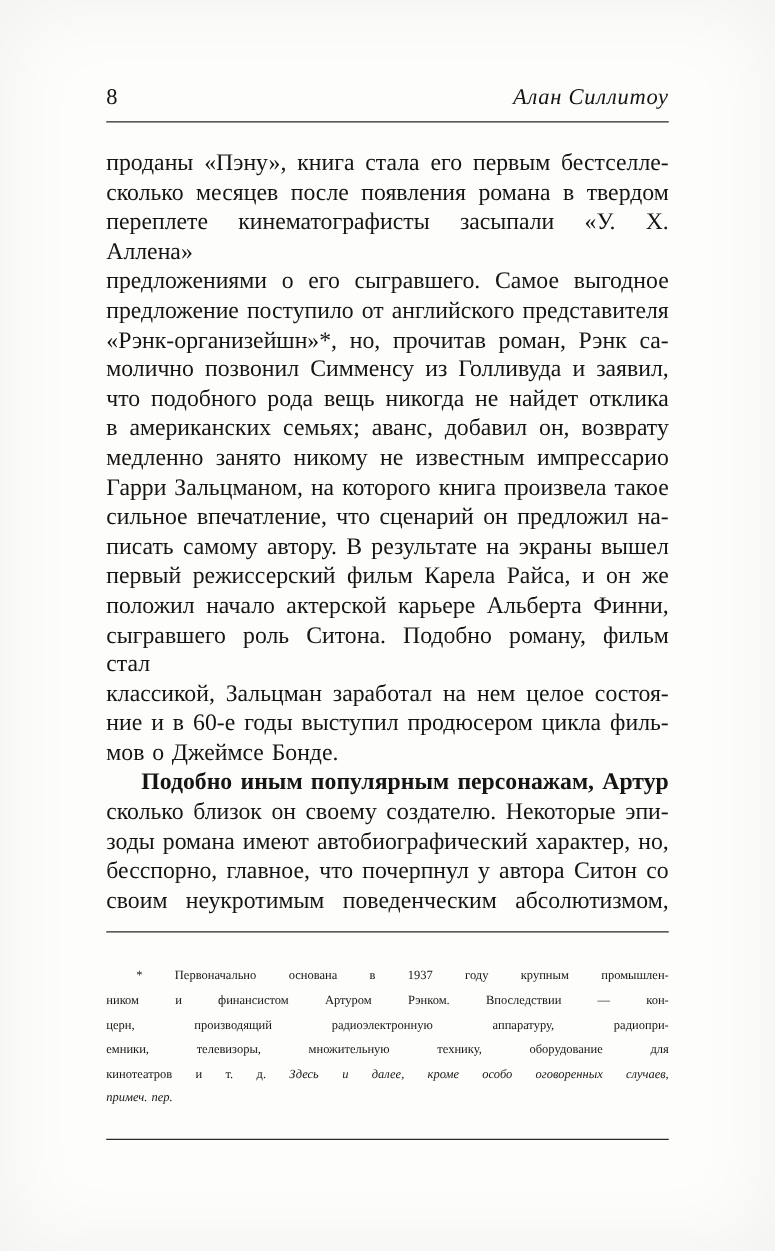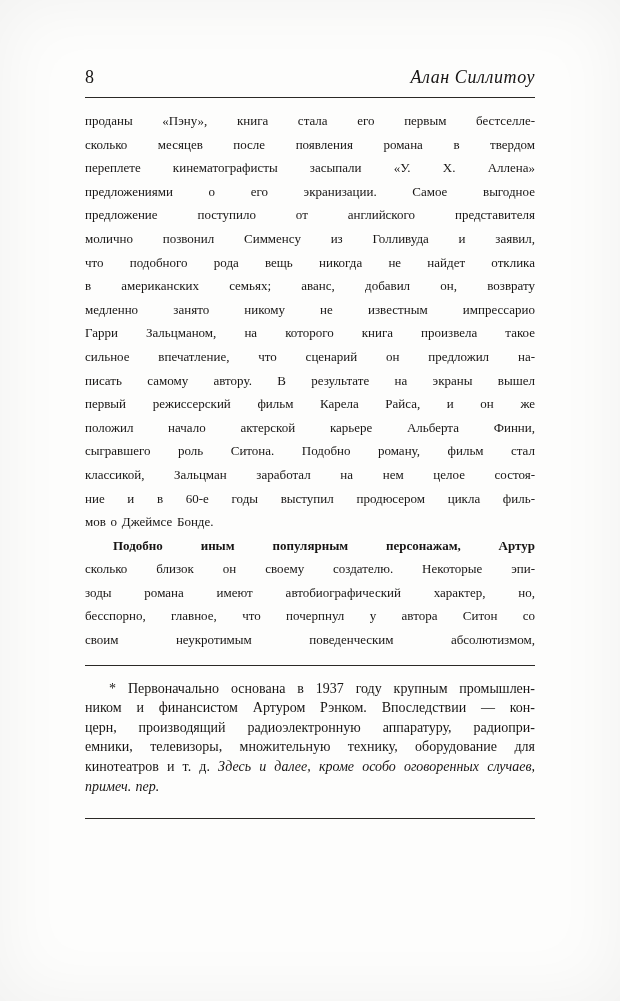--- a/index.html
+++ b/index.html
@@ -34,22 +34,22 @@
   .running-head .author {
     font-style: italic;
     letter-spacing: 0.6px;
   }
   .rule {
     border: none;
     border-top: 1.4px solid #2b2926;
     margin: 9px 0 0 0;
   }
   .body-text {
-    margin-top: 11px;
-    font-size: 13px;
+    margin-top: 21px;
+    font-size: 19px;
     line-height: 23.6px;
     word-spacing: 1.5px;
   }
   .line {
     text-align: justify;
     text-align-last: justify;
     white-space: normal;
   }
   .line.no-justify {
     text-align-last: left;
@@ -57,22 +57,22 @@
   .line.indent {
     text-indent: 28px;
     font-weight: bold;
   }
   .footnote-rule {
     border: none;
     border-top: 1.2px solid #2b2926;
     margin: 13px 0 0 0;
   }
   .footnote {
-    margin-top: 13px;
-    font-size: 14px;
+    margin-top: 25px;
+    font-size: 10px;
     line-height: 19.6px;
     word-spacing: 0.8px;
   }
   .fline {
     text-align: justify;
     text-align-last: justify;
   }
   .fline.no-justify {
     text-align-last: left;
   }
@@ -97,22 +97,23 @@
     <span class="pageno">8</span>
     <span class="author">Алан Силлитоу</span>
   </header>
 
   <hr class="rule">
 
   <main class="body-text">
       <div class="line">проданы «Пэну», книга стала его первым бестселле-</div>
       <div class="line">сколько месяцев после появления романа в твердом</div>
       <div class="line">переплете кинематографисты засыпали «У. Х. Аллена»</div>
-      <div class="line">предложениями о его экранизации. Самое выгодное</div>
+      <div class="line">предложениями о его сыгравшего. Самое выгодное</div>
       <div class="line">предложение поступило от английского представителя</div>
+      <div class="line">«Рэнк-организейшн»*, но, прочитав роман, Рэнк са-</div>
       <div class="line">молично позвонил Симменсу из Голливуда и заявил,</div>
       <div class="line">что подобного рода вещь никогда не найдет отклика</div>
       <div class="line">в американских семьях; аванс, добавил он, возврату</div>
       <div class="line">медленно занято никому не известным импрессарио</div>
       <div class="line">Гарри Зальцманом, на которого книга произвела такое</div>
       <div class="line">сильное впечатление, что сценарий он предложил на-</div>
       <div class="line">писать самому автору. В результате на экраны вышел</div>
       <div class="line">первый режиссерский фильм Карела Райса, и он же</div>
       <div class="line">положил начало актерской карьере Альберта Финни,</div>
       <div class="line">сыгравшего роль Ситона. Подобно роману, фильм стал</div>

